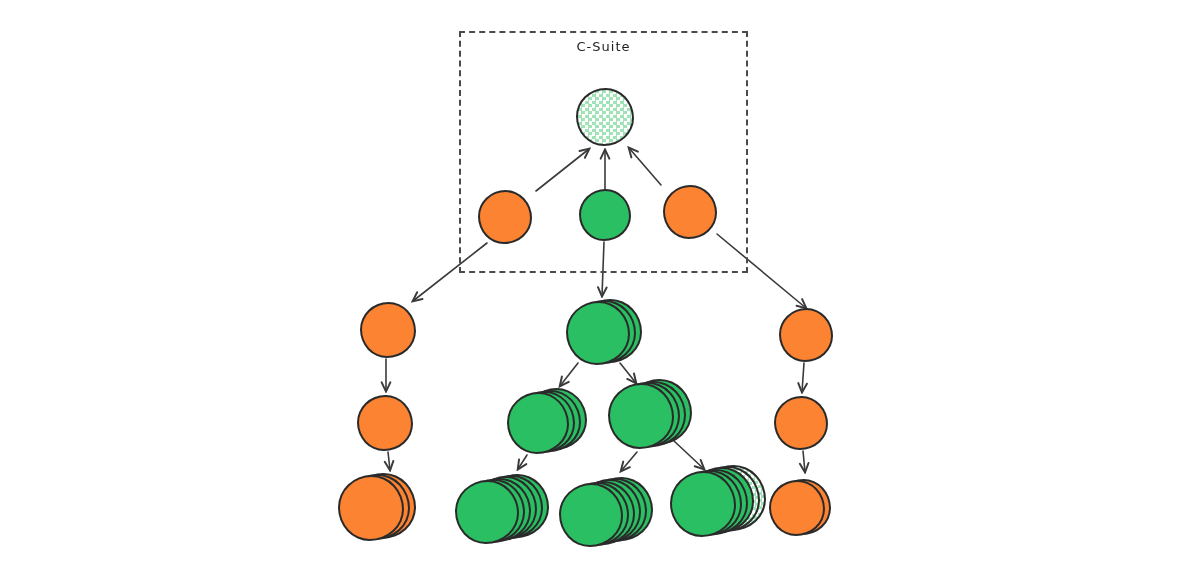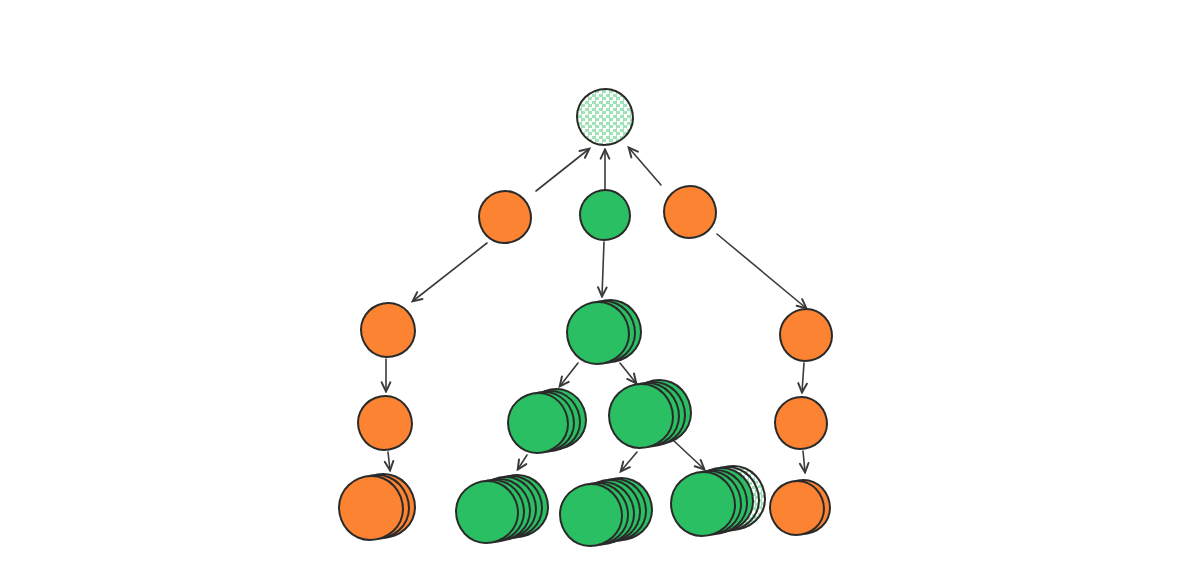--- a/index.html
+++ b/index.html
@@ -74,20 +74,23 @@
       <line x1="388" y1="452" x2="390" y2="470" marker-end="url(#ah)"></line>
       <line x1="804" y1="363" x2="802" y2="392" marker-end="url(#ah)"></line>
       <line x1="803" y1="451" x2="805" y2="472" marker-end="url(#ah)"></line>
       <line x1="578" y1="363" x2="560" y2="386" marker-end="url(#ah)"></line>
       <line x1="620" y1="363" x2="636" y2="383" marker-end="url(#ah)"></line>
       <line x1="527" y1="455" x2="518" y2="469" marker-end="url(#ah)"></line>
       <line x1="637" y1="452" x2="621" y2="471" marker-end="url(#ah)"></line>
       <line x1="674" y1="441" x2="704" y2="469" marker-end="url(#ah)"></line>
     </svg>
 
+  <div class="csuite-box" id="csuite-box" style="left: 459px; top: 31px; width: 289px; height: 242px;">
+    <span class="csuite-label">C-Suite</span>
+  </div>
 
   <div class="nodes-layer" id="nodes">
       <div class="node">
         <div class="circ hatch" style="height: 58px; width: 58px; left: 576px; top: 88px; z-index: 100;"></div>
       </div>
       <div class="node">
         <div class="circ" style="background: rgb(251, 131, 50); height: 54px; width: 54px; left: 478px; top: 190px; z-index: 100;"></div>
       </div>
       <div class="node">
         <div class="circ" style="background: rgb(42, 191, 98); height: 52px; width: 52px; left: 579px; top: 189px; z-index: 100;"></div>

